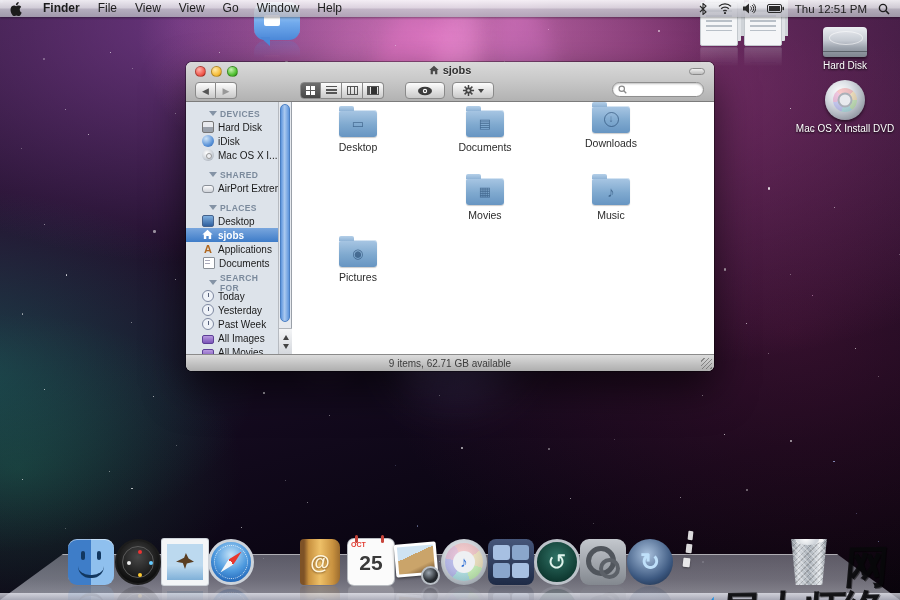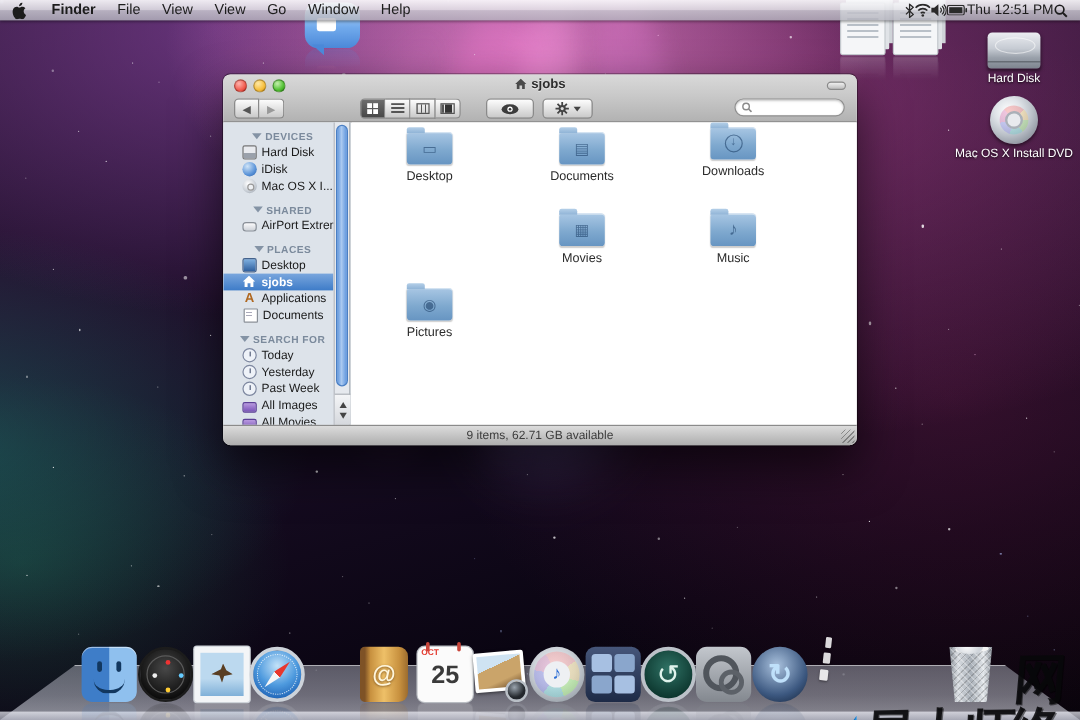--- a/index.html
+++ b/index.html
@@ -33,21 +33,21 @@
 
   
   .menubar { position:absolute; left:0; top:0; width:900px; height:17px; z-index:6;
     display:flex; align-items:center; padding:0 10px;
     background:linear-gradient(180deg, rgba(250,250,252,.92) 0%, rgba(225,225,230,.88) 48%, rgba(198,198,206,.85) 52%, rgba(178,178,188,.82) 100%);
     box-shadow:0 1px 2px rgba(0,0,0,.35); font-size:12px; color:#1c1c1c; }
   .mb-left { display:flex; align-items:center; gap:18px; }
   .apple { display:flex; align-items:center; margin-right:2px; }
   .mi { line-height:17px; }
   .mi.app { font-weight:bold; }
-  .mb-right { margin-left:auto; display:flex; align-items:center; }
+  .mb-right { margin-left:auto; display:flex; align-items:center; gap:11px; }
   .mb-right svg { display:block; }
   .clock { font-size:11.5px; }
 
   
   .dicon { position:absolute; width:120px; z-index:2; text-align:center; }
   .dicon .lbl { margin-top:3px; font-size:10px; color:#fff; text-shadow:0 1px 2px rgba(0,0,0,.9); }
   .hd-icon { width:44px; height:30px; margin:0 auto; border-radius:4px 4px 3px 3px; position:relative;
     background:linear-gradient(180deg,#eceef2 0%, #c6cbd3 45%, #9aa1ab 70%, #7e858f 100%);
     box-shadow:0 2px 3px rgba(0,0,0,.5); }
   .hd-icon::before { content:""; position:absolute; left:6px; top:4px; width:32px; height:12px; border-radius:50%;
@@ -108,22 +108,22 @@
     display:flex; align-items:center; justify-content:center; gap:3px; color:#444; }
   .caret { width:0; height:0; border-left:3px solid transparent; border-right:3px solid transparent; border-top:4px solid #444; }
   .searchbox { position:absolute; right:10px; top:1px; width:92px; height:15px; border-radius:9px;
     background:#fff; border:1px solid #8f8f8f; box-shadow:inset 0 1px 2px rgba(0,0,0,.25);
     display:flex; align-items:center; padding:0 5px; }
   .searchbox input { border:none; outline:none; width:70px; font-size:10px; background:transparent; }
 
   .sidebar { position:absolute; left:0; top:40px; bottom:17px; width:106px;
     background:#dde3ea; border-right:1px solid #9aa0a8; font-size:10px; color:#1a1a1a; }
   .sb-inner { position:absolute; left:0; top:0; right:13px; bottom:0; overflow:hidden; padding-top:5px; }
-  .sb-h { height:13px; display:flex; align-items:center; gap:3px; padding-left:7px;
-    font-size:8.5px; font-weight:bold; color:#7b8a9c; letter-spacing:.4px; margin-top:6px;justify-content:center; }
+  .sb-h { height:13px; display:flex; align-items:center; gap:3px; padding-left:23px;
+    font-size:8.5px; font-weight:bold; color:#7b8a9c; letter-spacing:.4px; margin-top:6px; }
   .sb-h:first-child { margin-top:0; }
   .tri { width:0; height:0; border-left:4px solid transparent; border-right:4px solid transparent; border-top:5px solid #8493a5; }
   .sb-i { height:14px; display:flex; align-items:center; gap:4px; padding-left:16px; white-space:nowrap; }
   .sb-i.sel { background:linear-gradient(180deg,#79a6dd 0%, #3e7cc8 100%); color:#fff; font-weight:bold;
     margin-left:0; padding-left:16px; }
   .ic { width:12px; height:12px; flex:0 0 12px; position:relative; }
   .ic-drive { background:linear-gradient(180deg,#e8eaee 0 55%, #9aa1ab 55%); border:1px solid #777; border-radius:2px; }
   .ic-idisk { border-radius:50%; background:radial-gradient(circle at 35% 30%, #cfe4f7, #5a93d8 60%, #2c5fa8); }
   .ic-disc { border-radius:50%; background:radial-gradient(circle at 40% 35%, #fff, #c6ccd4 60%, #8f97a1); }
   .ic-disc::after { content:""; position:absolute; left:4px; top:4px; width:4px; height:4px; border-radius:50%; background:#eef0f3; border:1px solid #999; }

